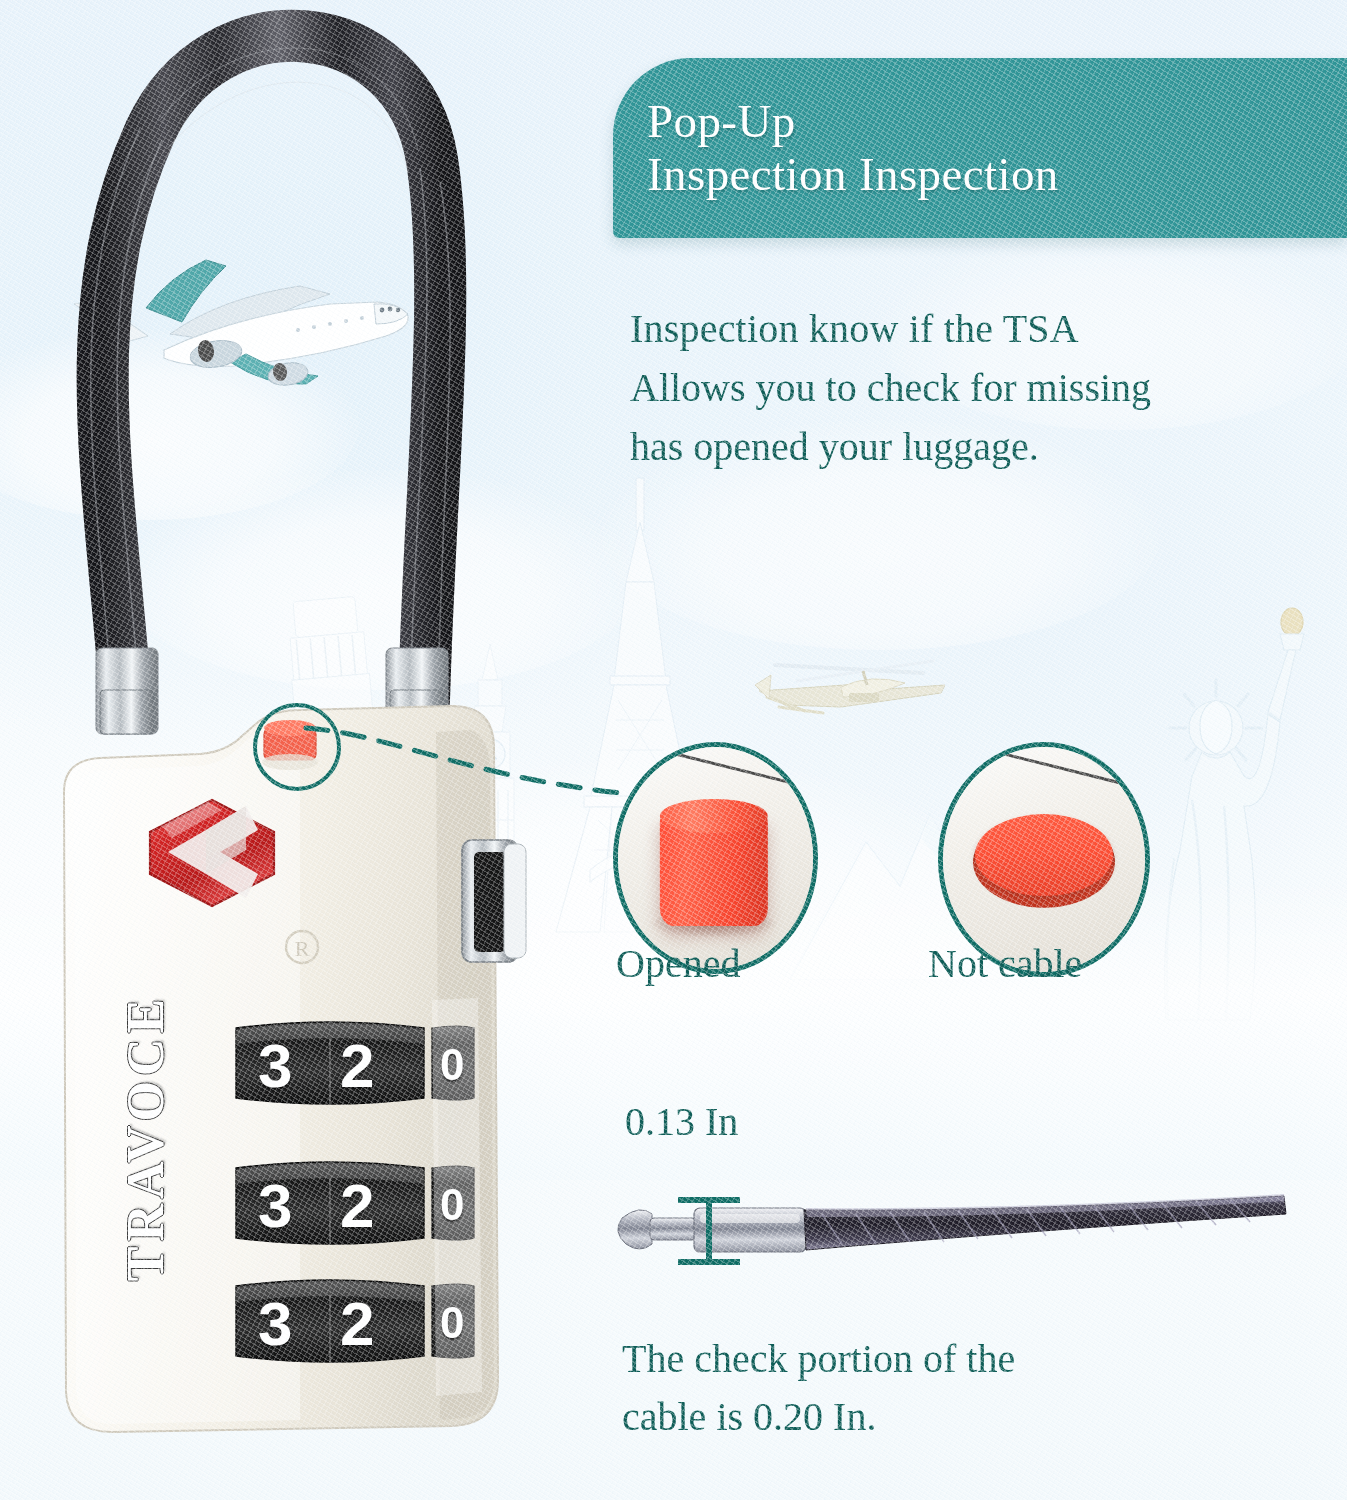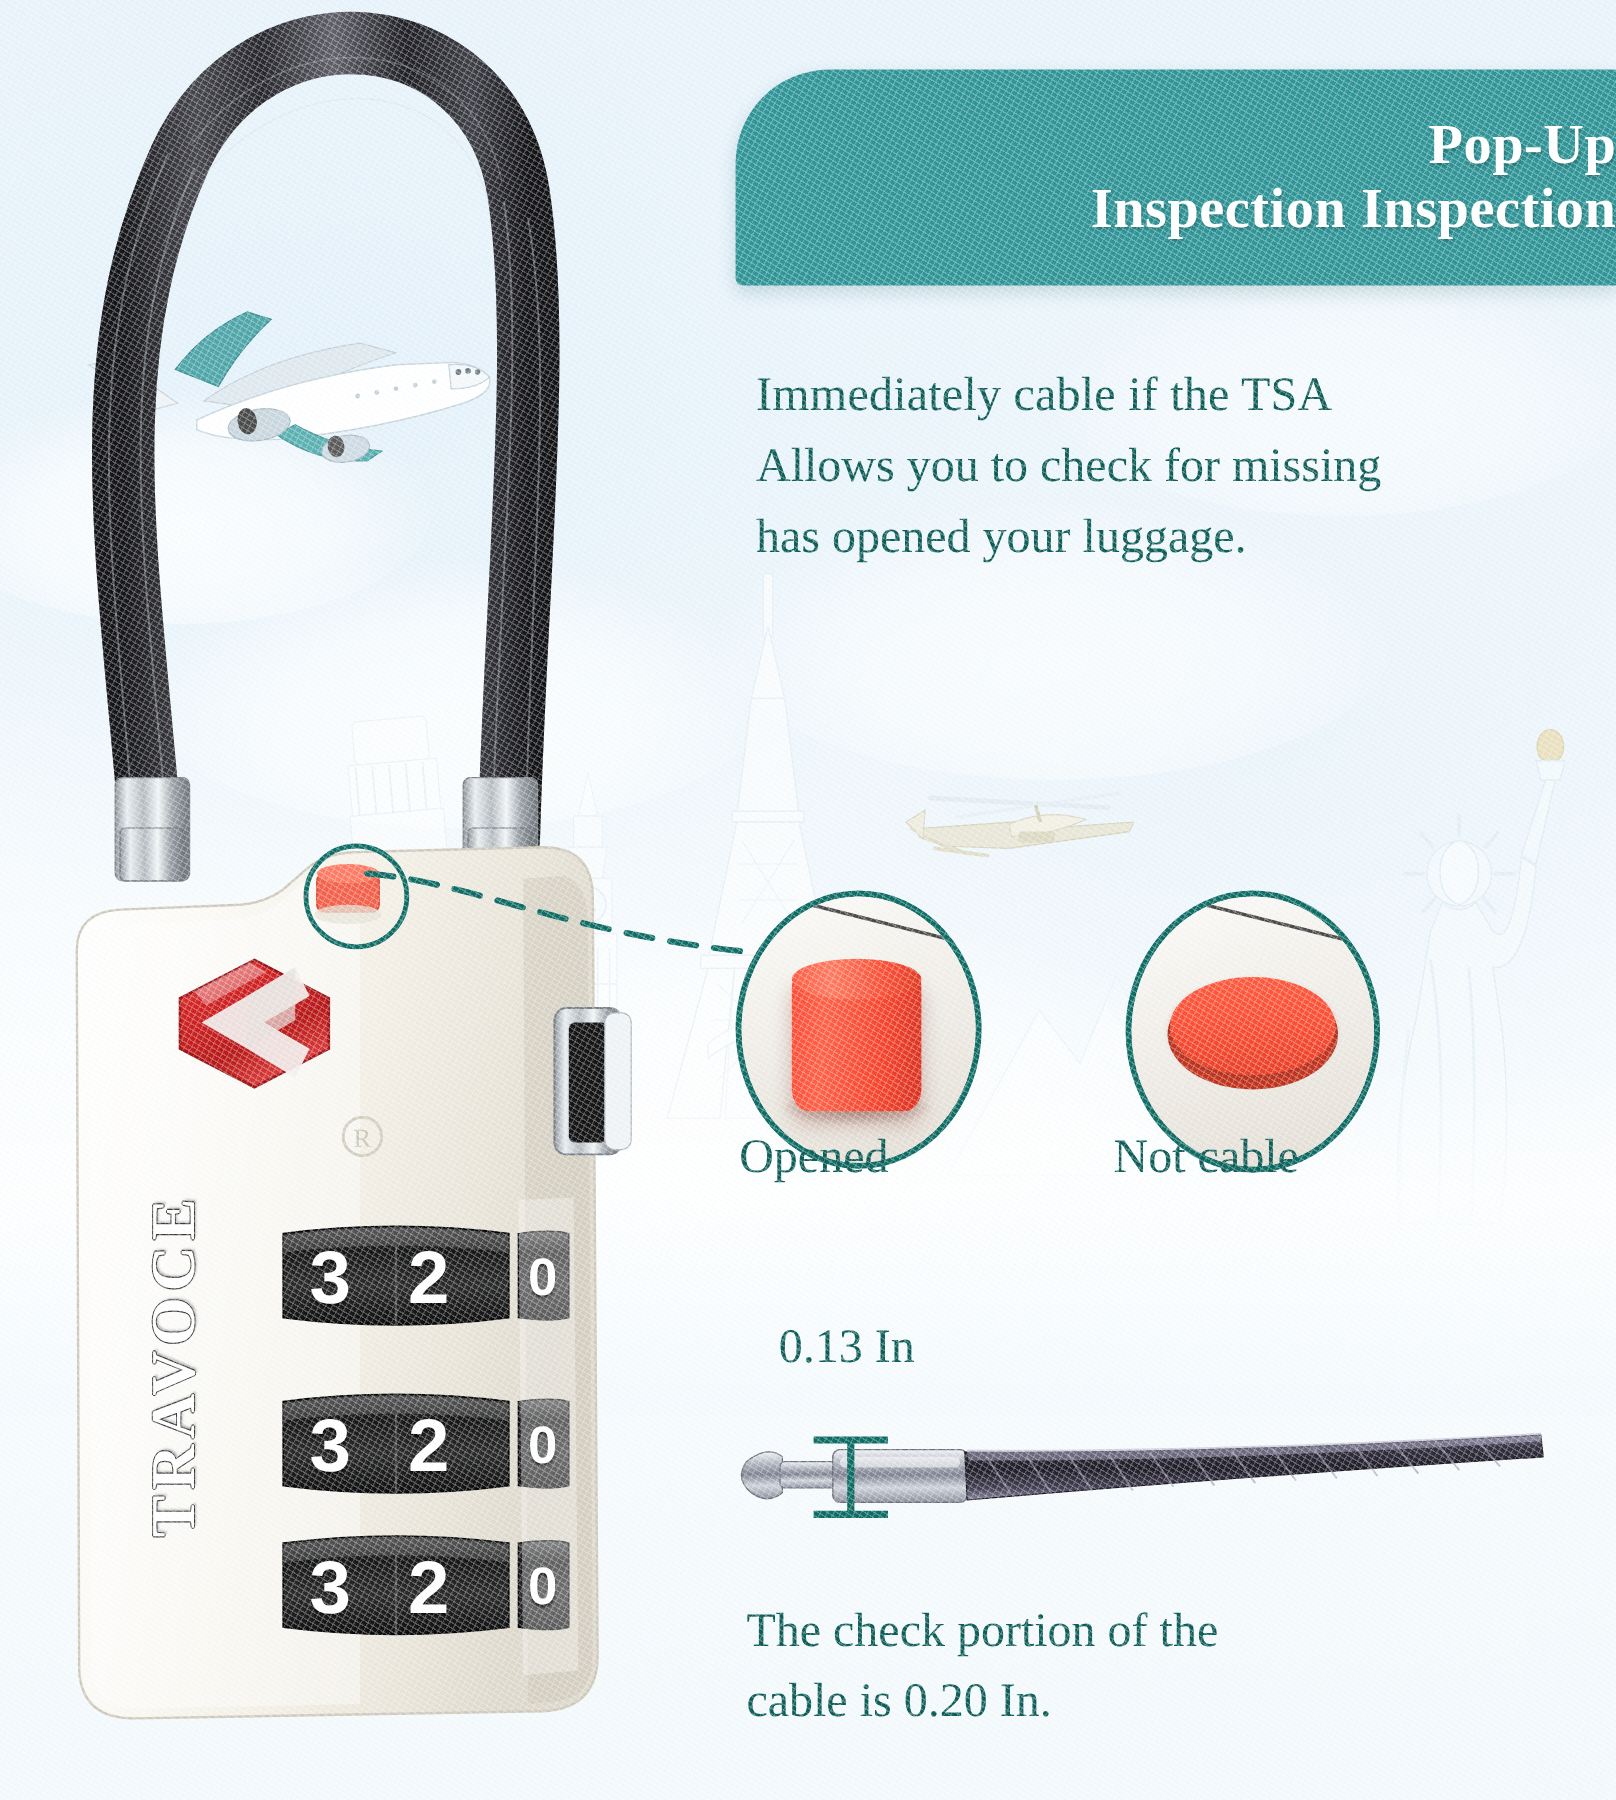--- a/index.html
+++ b/index.html
@@ -48,23 +48,22 @@
   
   #banner{
     position:absolute;
     left:613px; top:58px; width:734px; height:180px;
     background:#2f9496;
     border-top-left-radius:78px;
     border-bottom-left-radius:6px;
     box-shadow:0 6px 14px rgba(40,100,110,.22);
     z-index:20;
     display:flex; flex-direction:column;
-    align-items:flex-end; justify-content:center;
+    align-items:flex-start; justify-content:center;
     padding-left:34px;
-    font-weight:bold;
   }
   #banner .bl{
     color:#ffffff;
     font-size:47px;
     line-height:1.12;
     letter-spacing:.4px;
     text-shadow:1px 2px 3px rgba(0,60,60,.40);
     white-space:nowrap;
   }
 
@@ -150,21 +149,21 @@
     position:absolute; left:253px; top:703px;
     width:88px; height:88px;
     border:4px solid #0d6b63; border-radius:50%;
     z-index:26;
   }
   #dash-line{ position:absolute; left:300px; top:690px; width:360px; height:140px; z-index:24; }
 
   
   #dim-label{
     position:absolute; left:625px; top:1098px;
-    color:#0d5c56; font-size:40px; z-index:22; white-space:nowrap;margin-left:24px;
+    color:#0d5c56; font-size:40px; z-index:22; white-space:nowrap;
   }
   #cable-sample{ position:absolute; left:608px; top:1170px; width:680px; height:110px; z-index:22; }
 
   
   #bottom-copy{
     position:absolute; left:622px; top:1330px; width:640px; z-index:22;
     color:#0d5c56; font-size:40px; line-height:1.45;
   }
   #bottom-copy .ln{ display:block; white-space:nowrap; }
 
@@ -470,21 +469,21 @@
     <div class="dial-digit" style="left:340px; top:1288px;">2</div>
     <div class="dial-digit small" style="left:440px; top:1298px;">0</div>
   </div>
 
   <div id="banner">
     <span class="bl">Pop-Up</span>
     <span class="bl">Inspection Inspection</span>
   </div>
 
   <div id="body-copy">
-    <span class="ln justify">Immediately cable if the TSA</span>
+    <span class="ln justify">Inspection know if the TSA</span>
     <span class="ln">Allows you to check for missing</span>
     <span class="ln">has opened your luggage.</span>
   </div>
 
   <div id="pin-ring"></div>
   <svg id="dash-line" viewBox="0 0 360 140">
     <path d="M6 38 C 90 44 170 88 330 104" fill="none" stroke="#0d6b63" stroke-width="5" stroke-dasharray="22 15" stroke-linecap="round"></path>
   </svg>
 
   <div class="callout" id="callout-opened">

